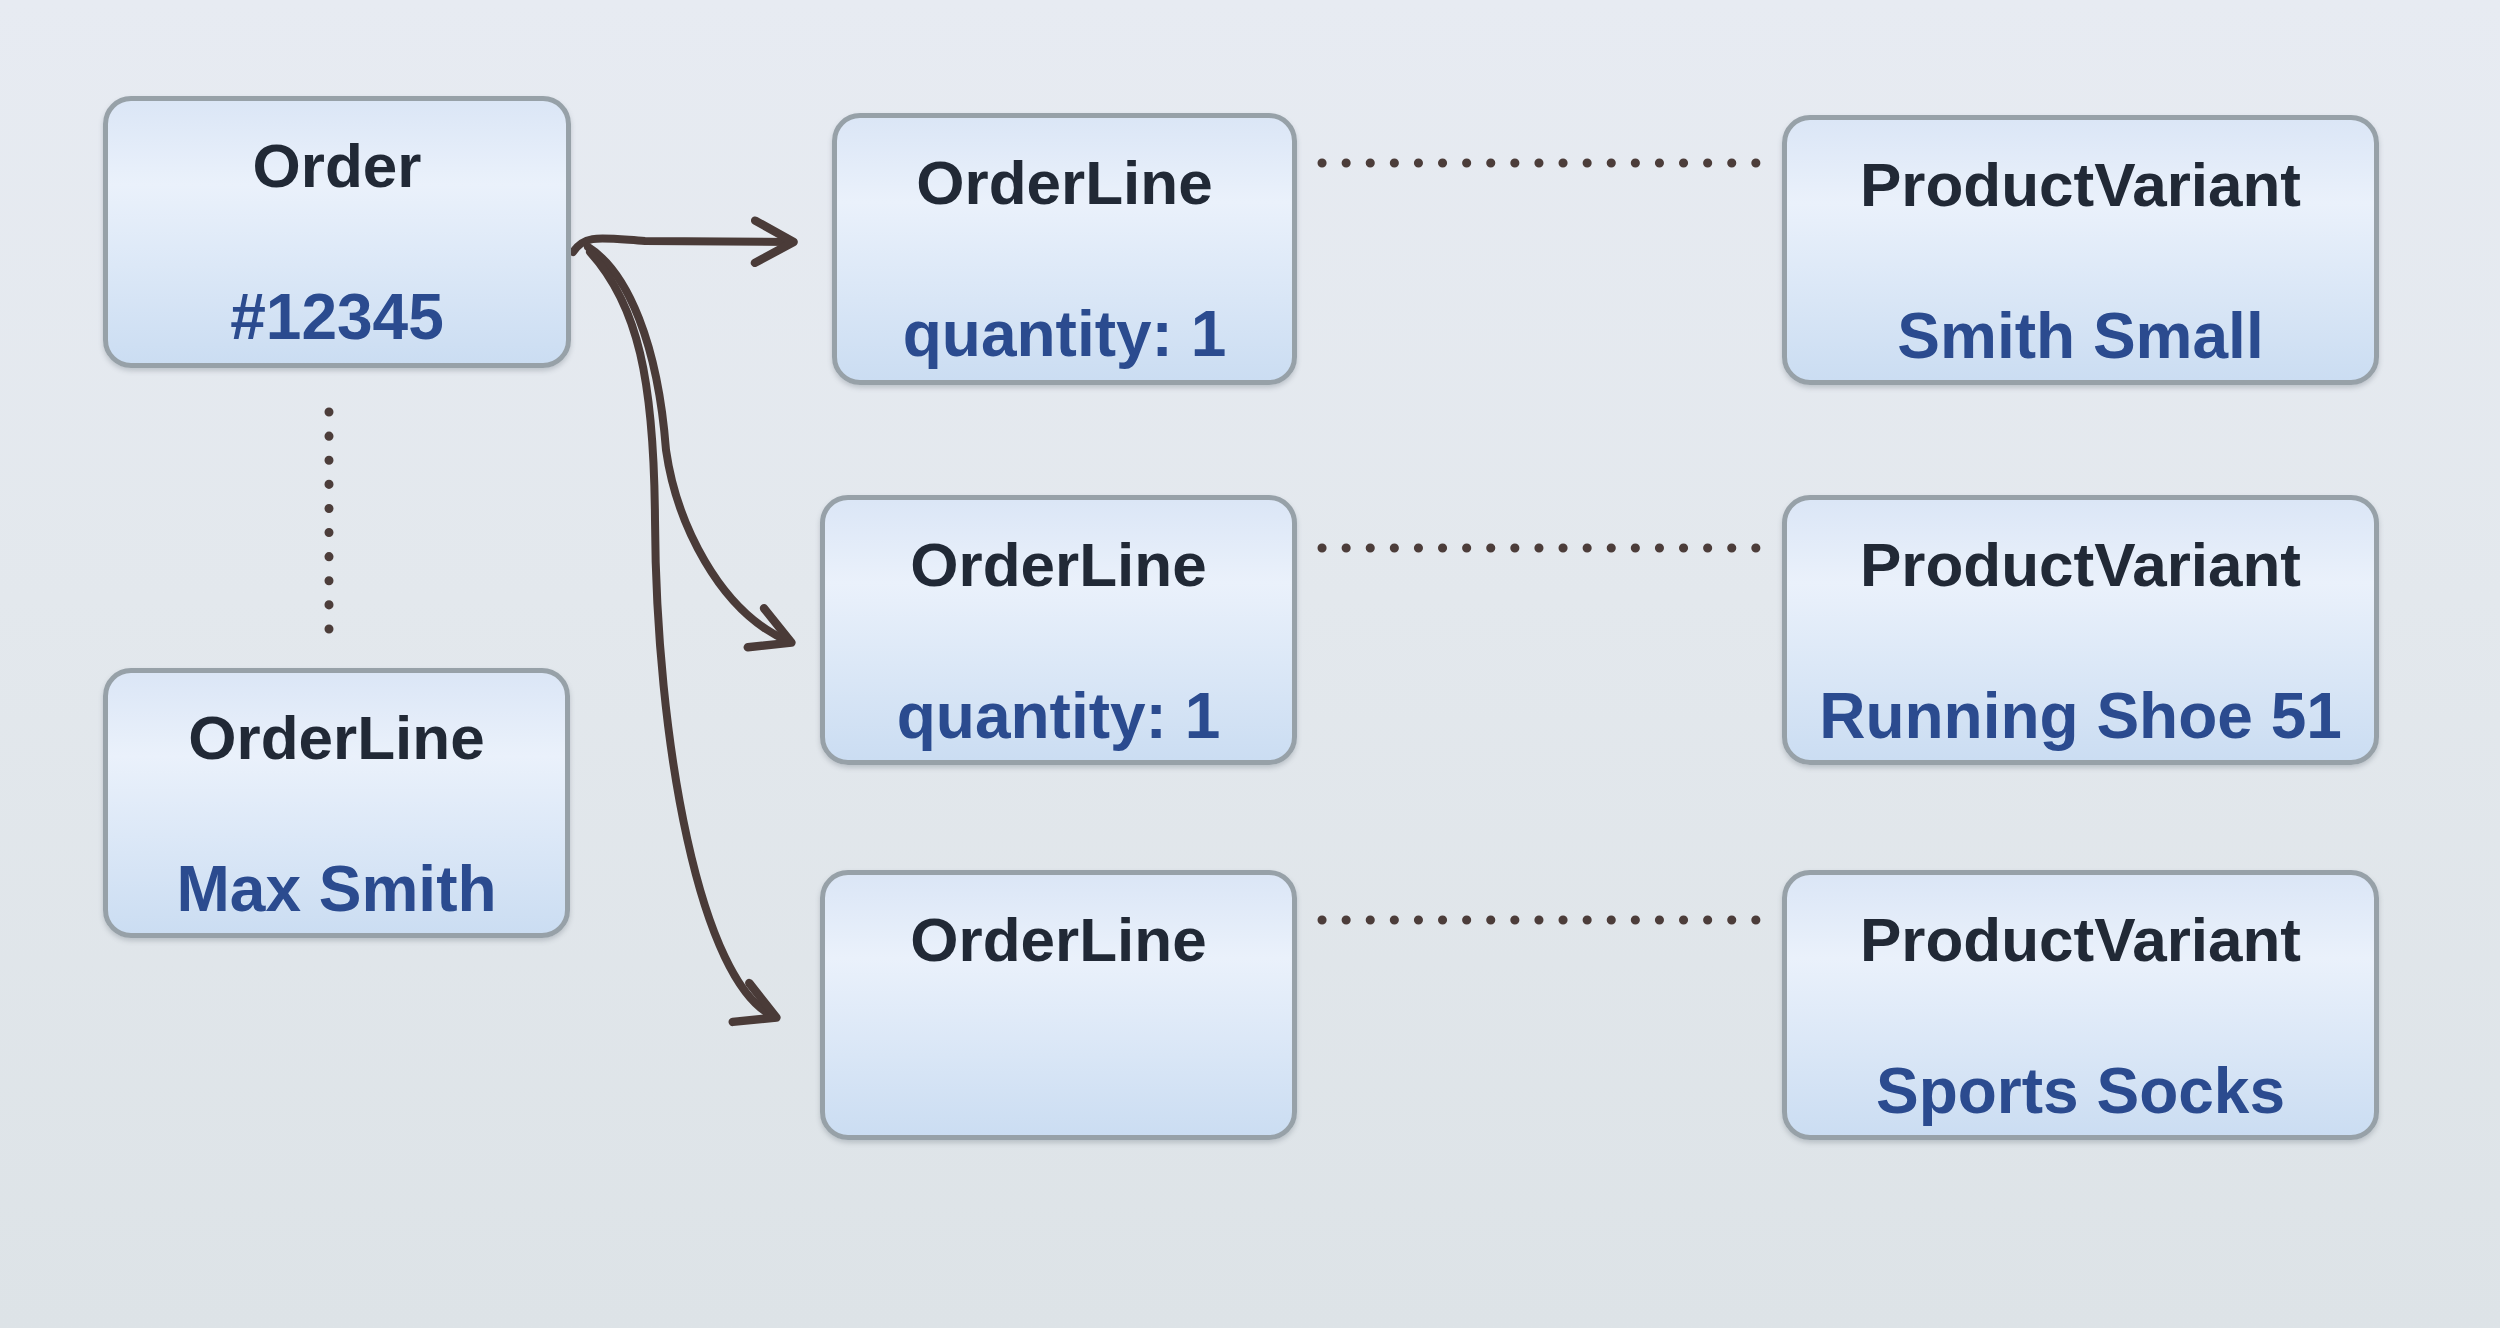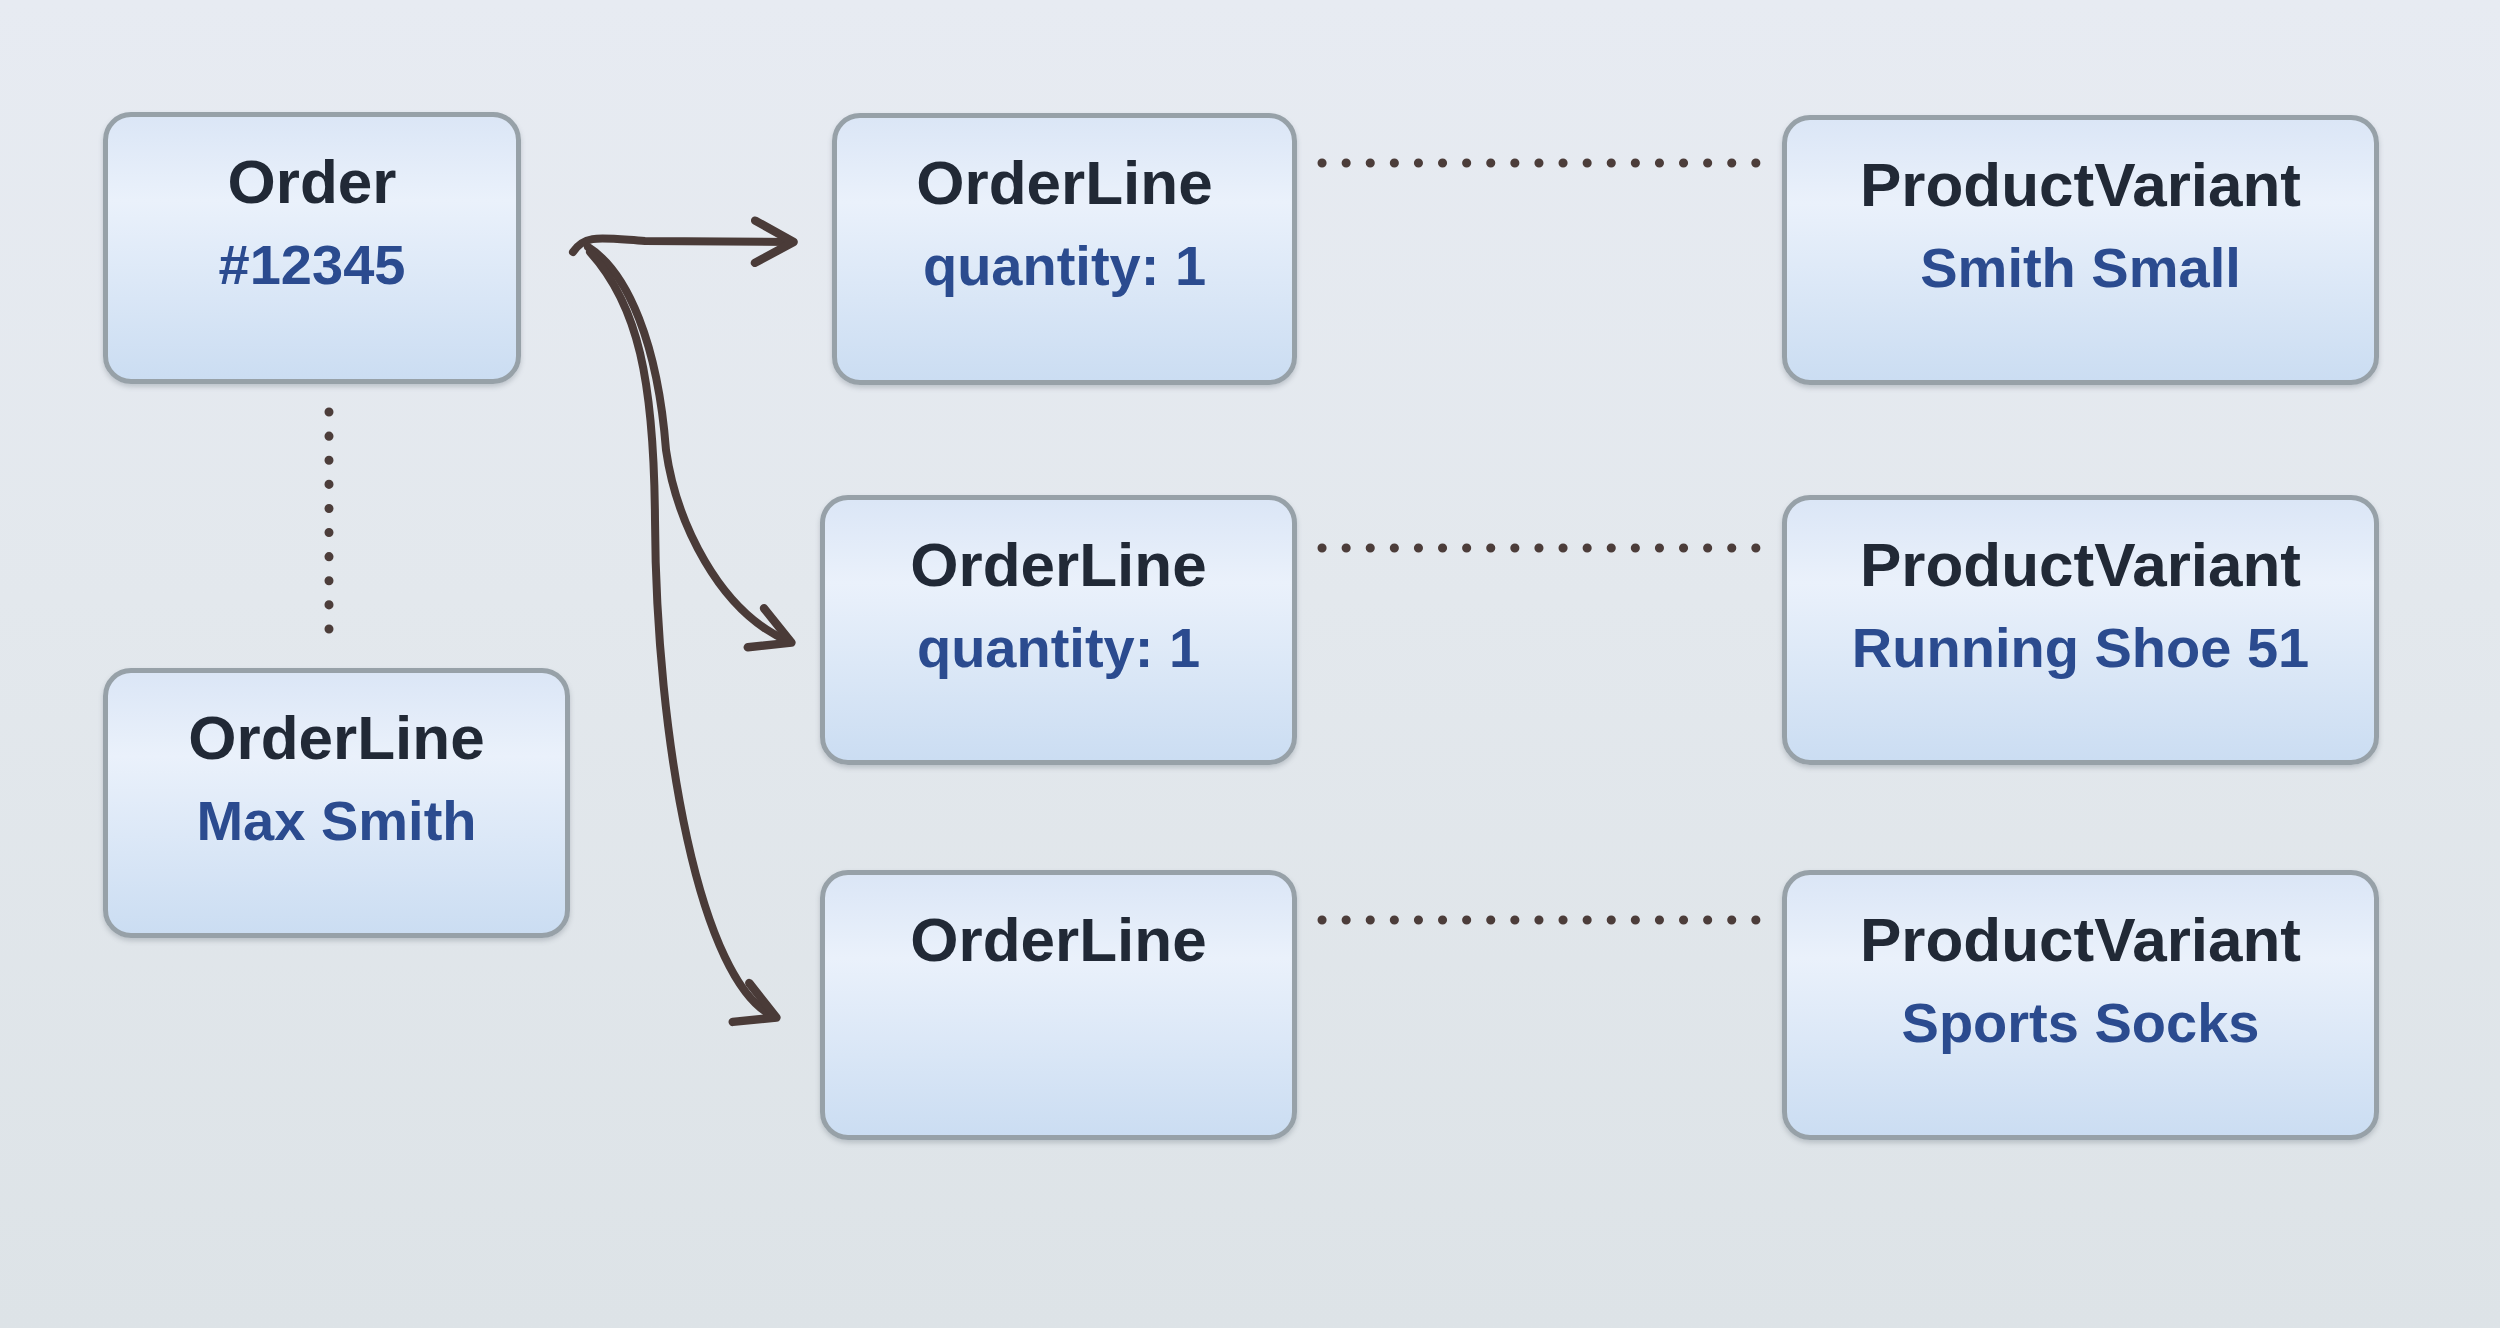--- a/index.html
+++ b/index.html
@@ -19,25 +19,25 @@
     border:5px solid #97a1a8;border-radius:28px;
     background:linear-gradient(180deg,#dbe6f6 0%,#eaf1fb 32%,#cbddf2 100%);
     box-shadow:0 3px 5px rgba(90,100,112,0.28);
     text-align:center;
   }
   .node .title{
     margin-top:34px;line-height:62px;
     font-size:62px;font-weight:bold;color:#212936;
   }
   .node .value{
-    margin-top:24px;line-height:56px;
-    font-size:56px;font-weight:bold;color:#2b4b8f;
+    margin-top:92px;line-height:56px;
+    font-size:64px;font-weight:bold;color:#2b4b8f;
   }
   
-  #n-order          {left:103px;  top:112px; width:418px; height:272px;}
+  #n-order          {left:103px;  top:96px; width:468px; height:272px;}
   #n-customer       {left:103px;  top:668px; width:467px; height:270px;}
   #n-orderline-1    {left:832px;  top:113px; width:465px; height:272px;}
   #n-orderline-2    {left:820px;  top:495px; width:477px; height:270px;}
   #n-orderline-3    {left:820px;  top:870px; width:477px; height:270px;}
   #n-productvariant-1{left:1782px;top:115px; width:597px; height:270px;}
   #n-productvariant-2{left:1782px;top:495px; width:597px; height:270px;}
   #n-productvariant-3{left:1782px;top:870px; width:597px; height:270px;}
 </style>
 </head>
 <body>

